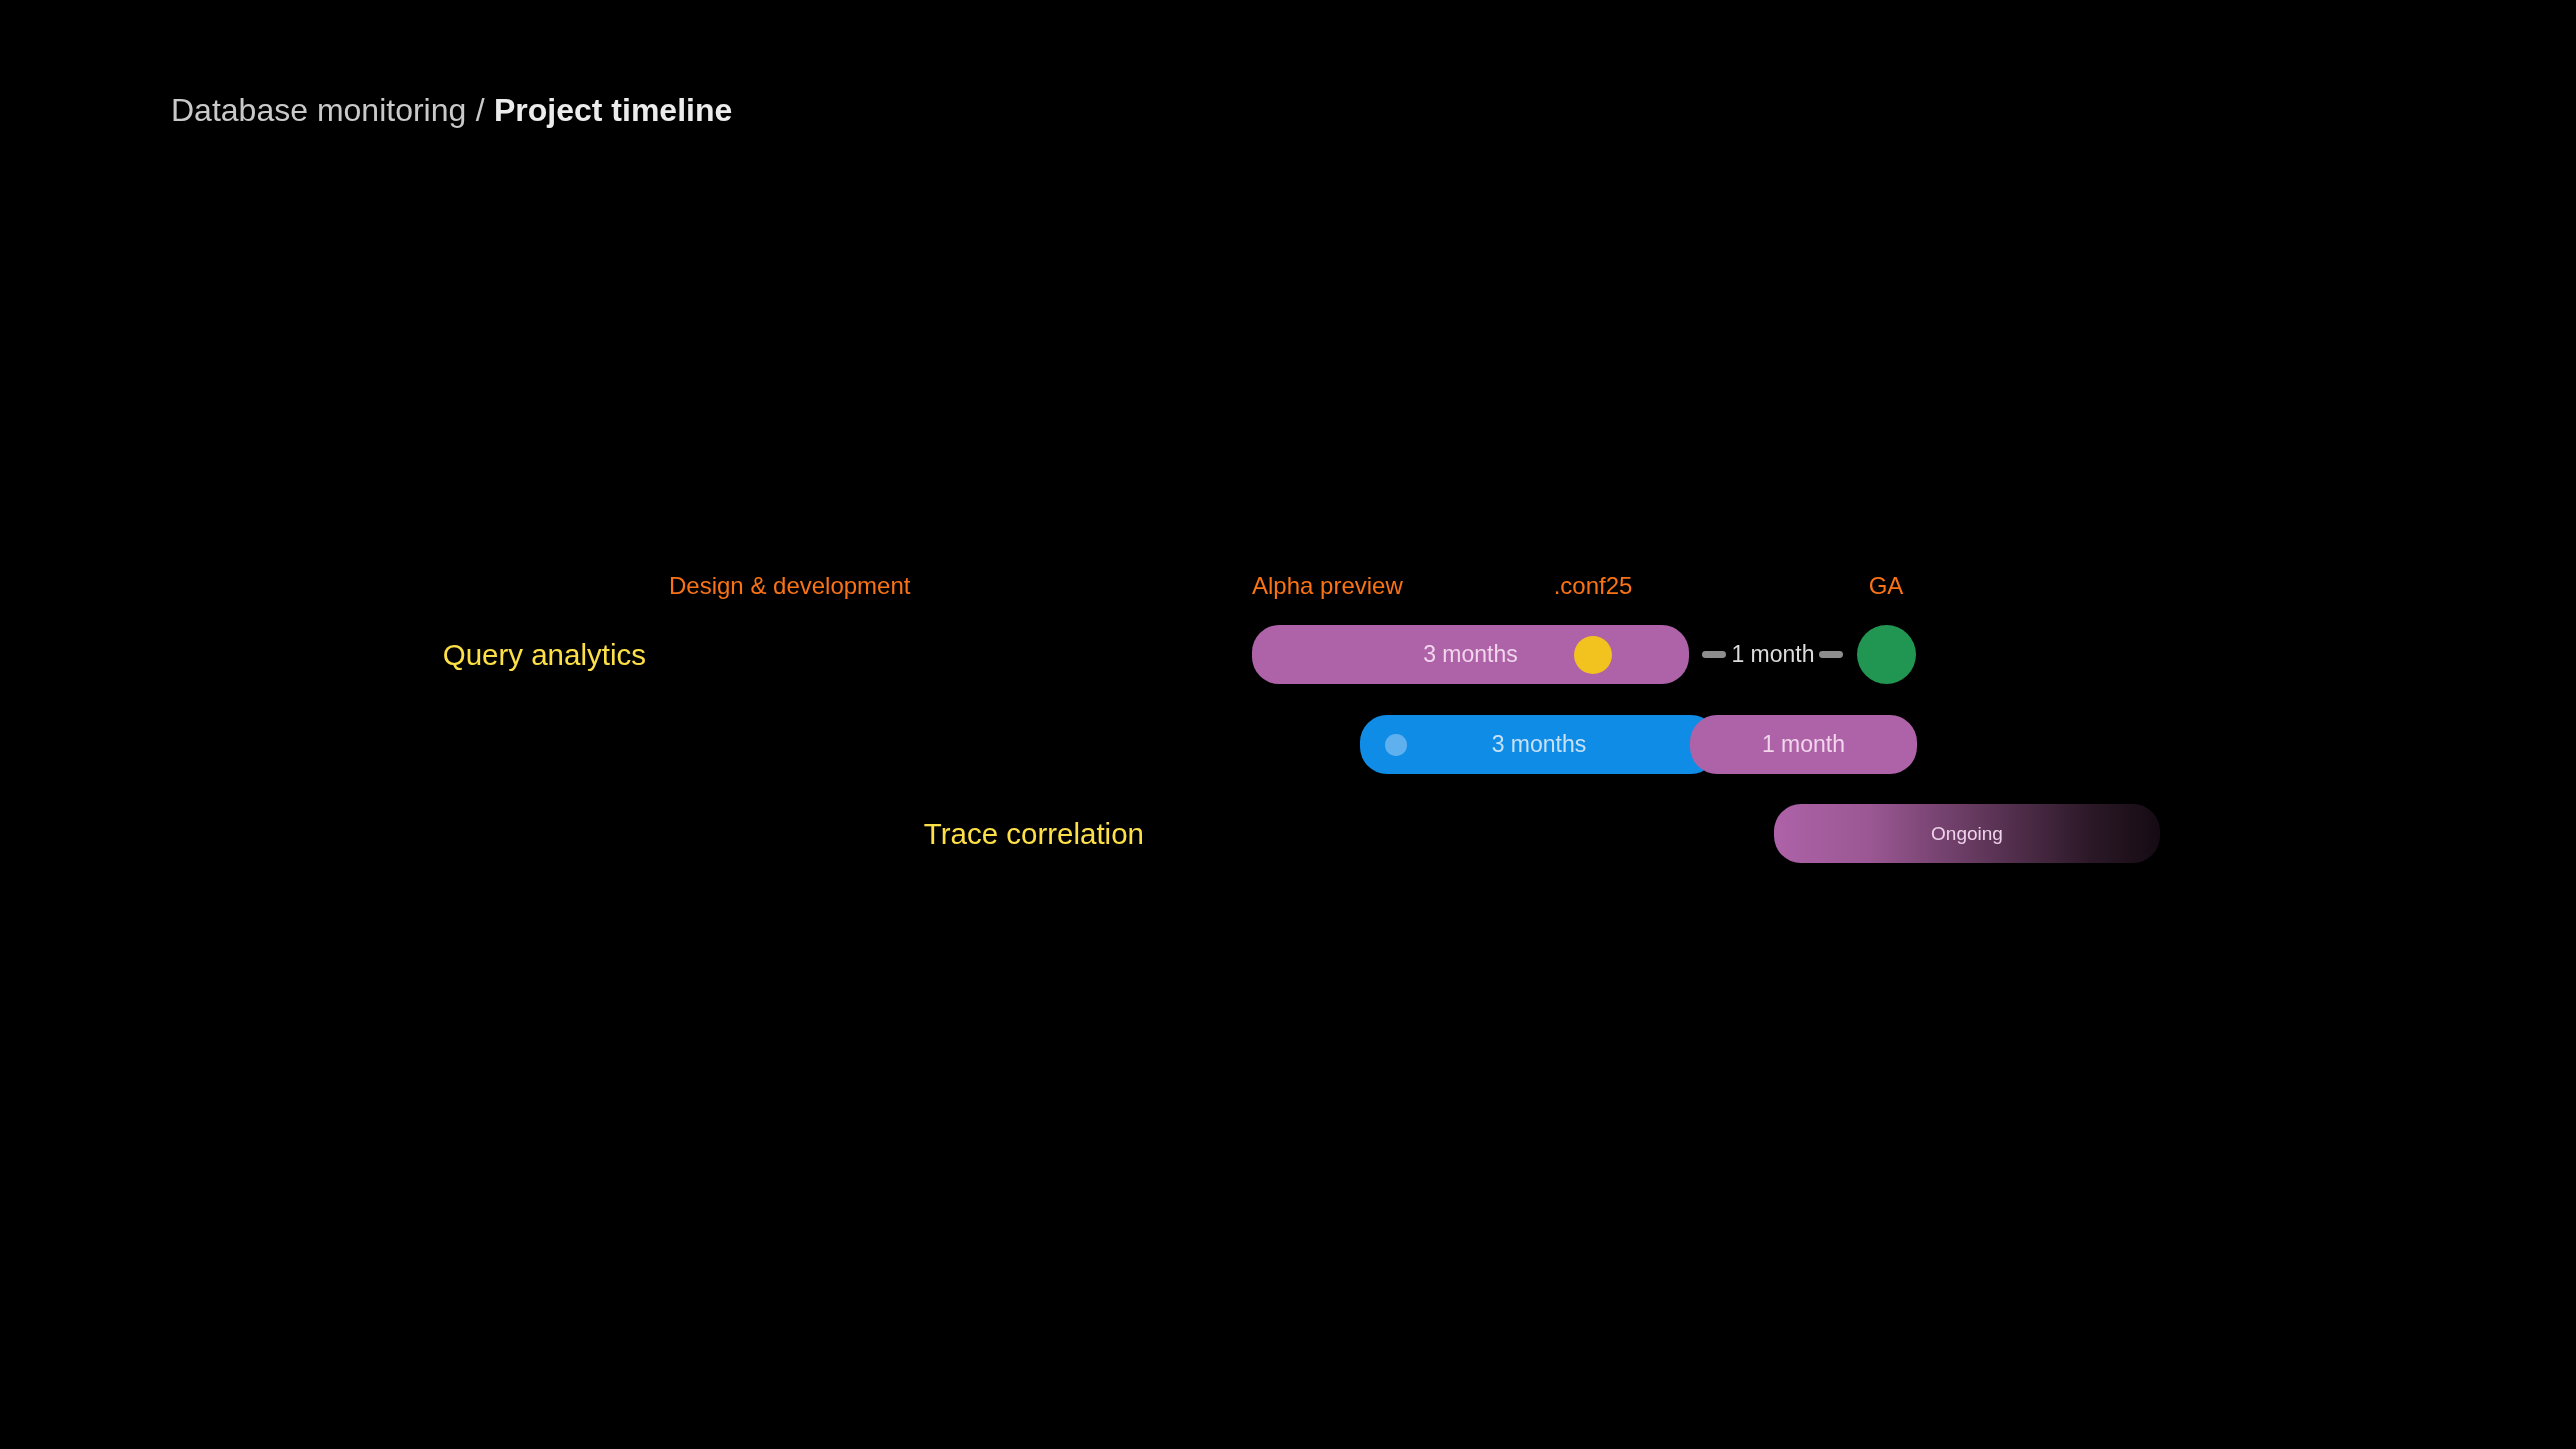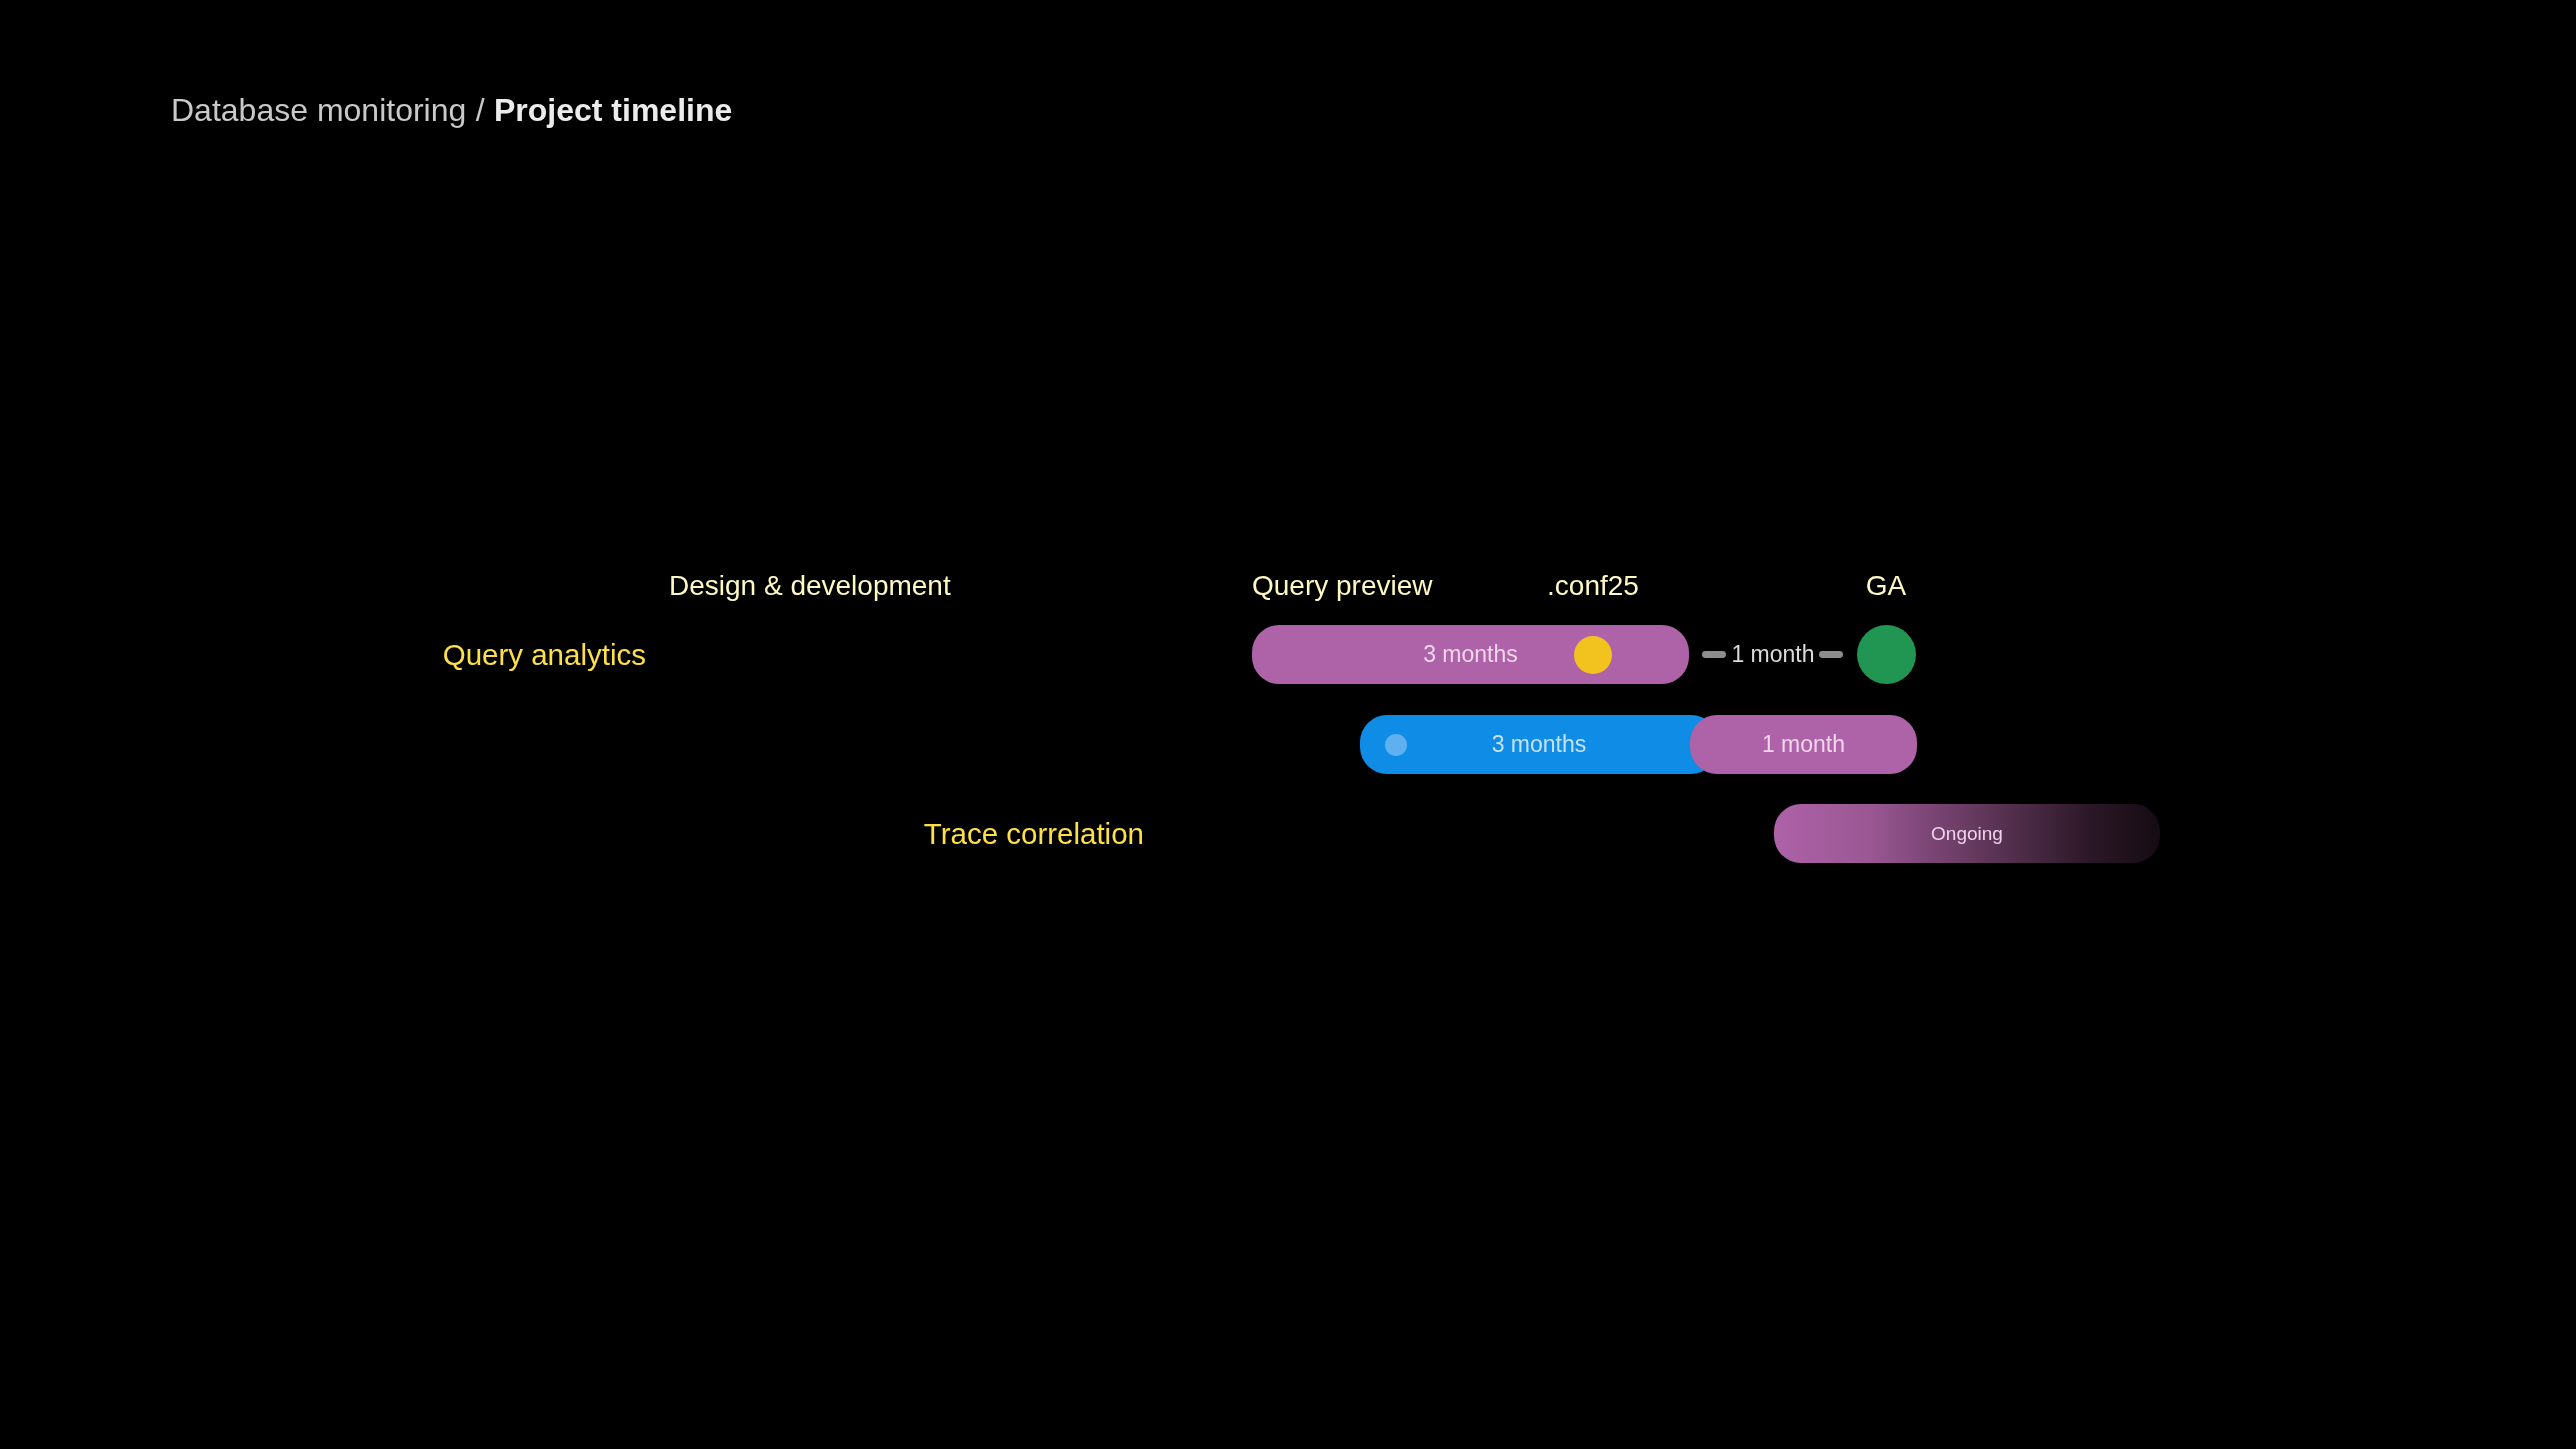--- a/index.html
+++ b/index.html
@@ -33,22 +33,22 @@
   .bc-section { color: #c9c9c9; font-weight: 400; cursor: pointer; }
   .bc-sep     { color: #c9c9c9; font-weight: 400; padding: 0 9.4px; }
   .bc-title   { color: #ececec; font-weight: 700; }
 
   
   .milestone-label {
     position: absolute;
     top: 572px;
     height: 28px;
     line-height: 28px;
-    font-size: 28px;
-    color: #fef9c3;
+    font-size: 24px;
+    color: #f97316;
     white-space: nowrap;
   }
   .ml-0 { left: 669px; }
   .ml-1 { left: 1252px; }
   .ml-2 { left: 1593px; transform: translateX(-50%); }
   .ml-3 { left: 1886px; transform: translateX(-50%); }
 
   
   .row-label {
     position: absolute;
@@ -141,21 +141,21 @@
 </head>
 <body>
 
 <div class="canvas">
 
   <nav class="breadcrumb">
     <span class="bc-section">Database monitoring</span><span class="bc-sep">/</span><span class="bc-title">Project timeline</span>
   </nav>
 
   <div class="milestone-label ml-0">Design &amp; development</div>
-  <div class="milestone-label ml-1">Query preview</div>
+  <div class="milestone-label ml-1">Alpha preview</div>
   <div class="milestone-label ml-2">.conf25</div>
   <div class="milestone-label ml-3">GA</div>
 
   <div class="row-label rl-0">Query analytics</div>
   <div class="bar purple r0-purple">
     <span class="bar-text purple-text">3 months</span>
   </div>
   <div class="marker-yellow"></div>
   <div class="dash d0"></div>
   <div class="connector-label">1 month</div>

